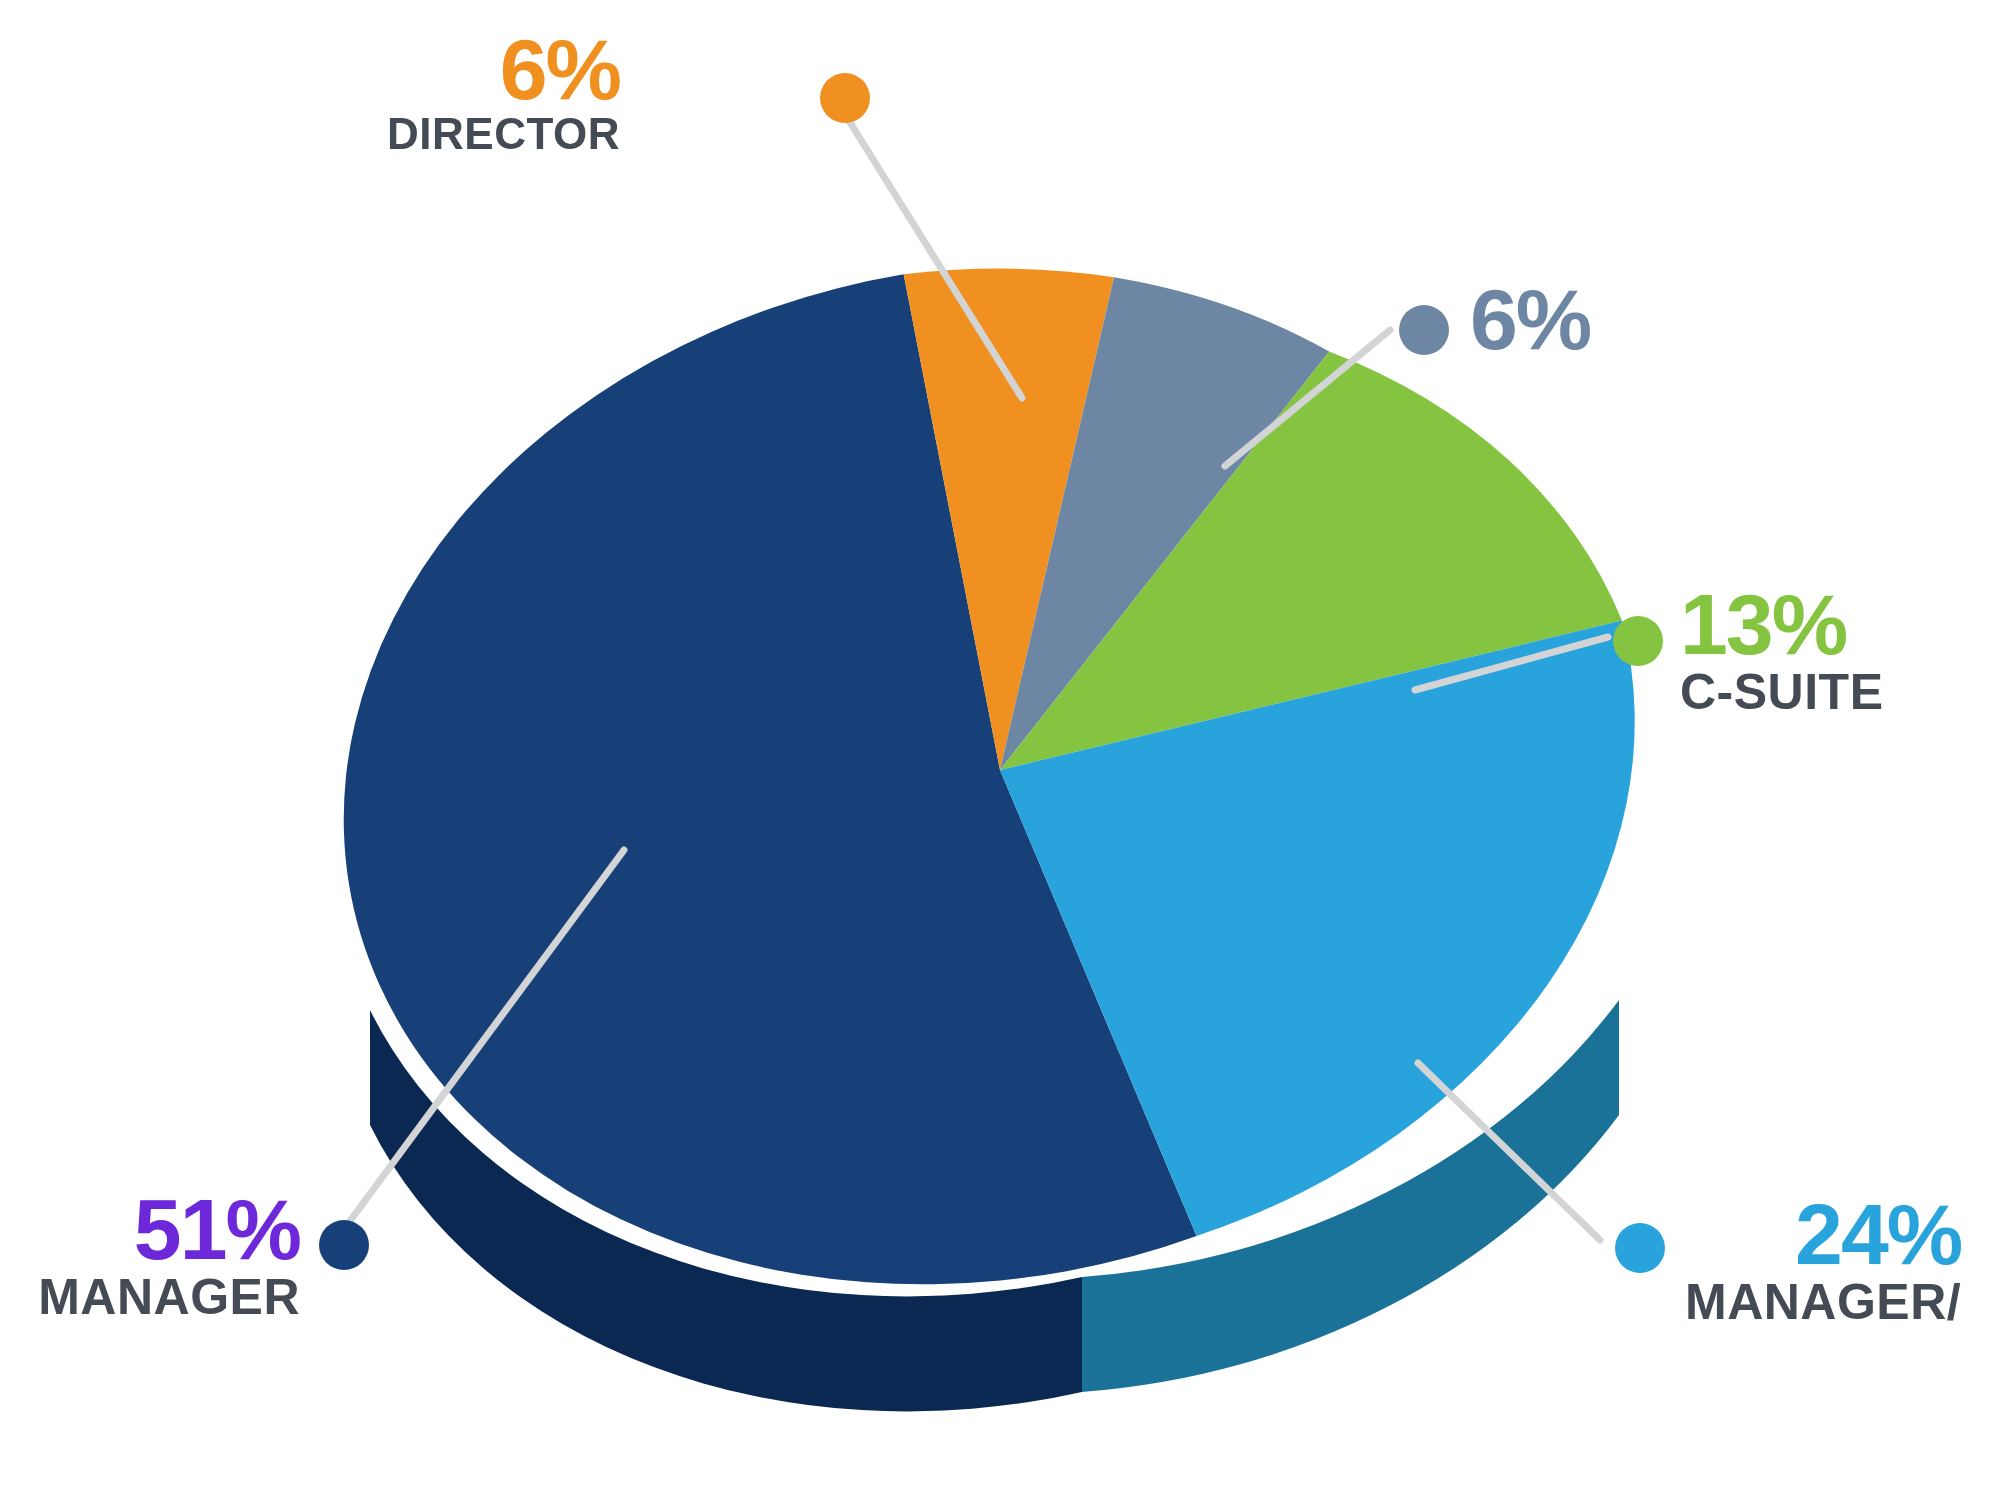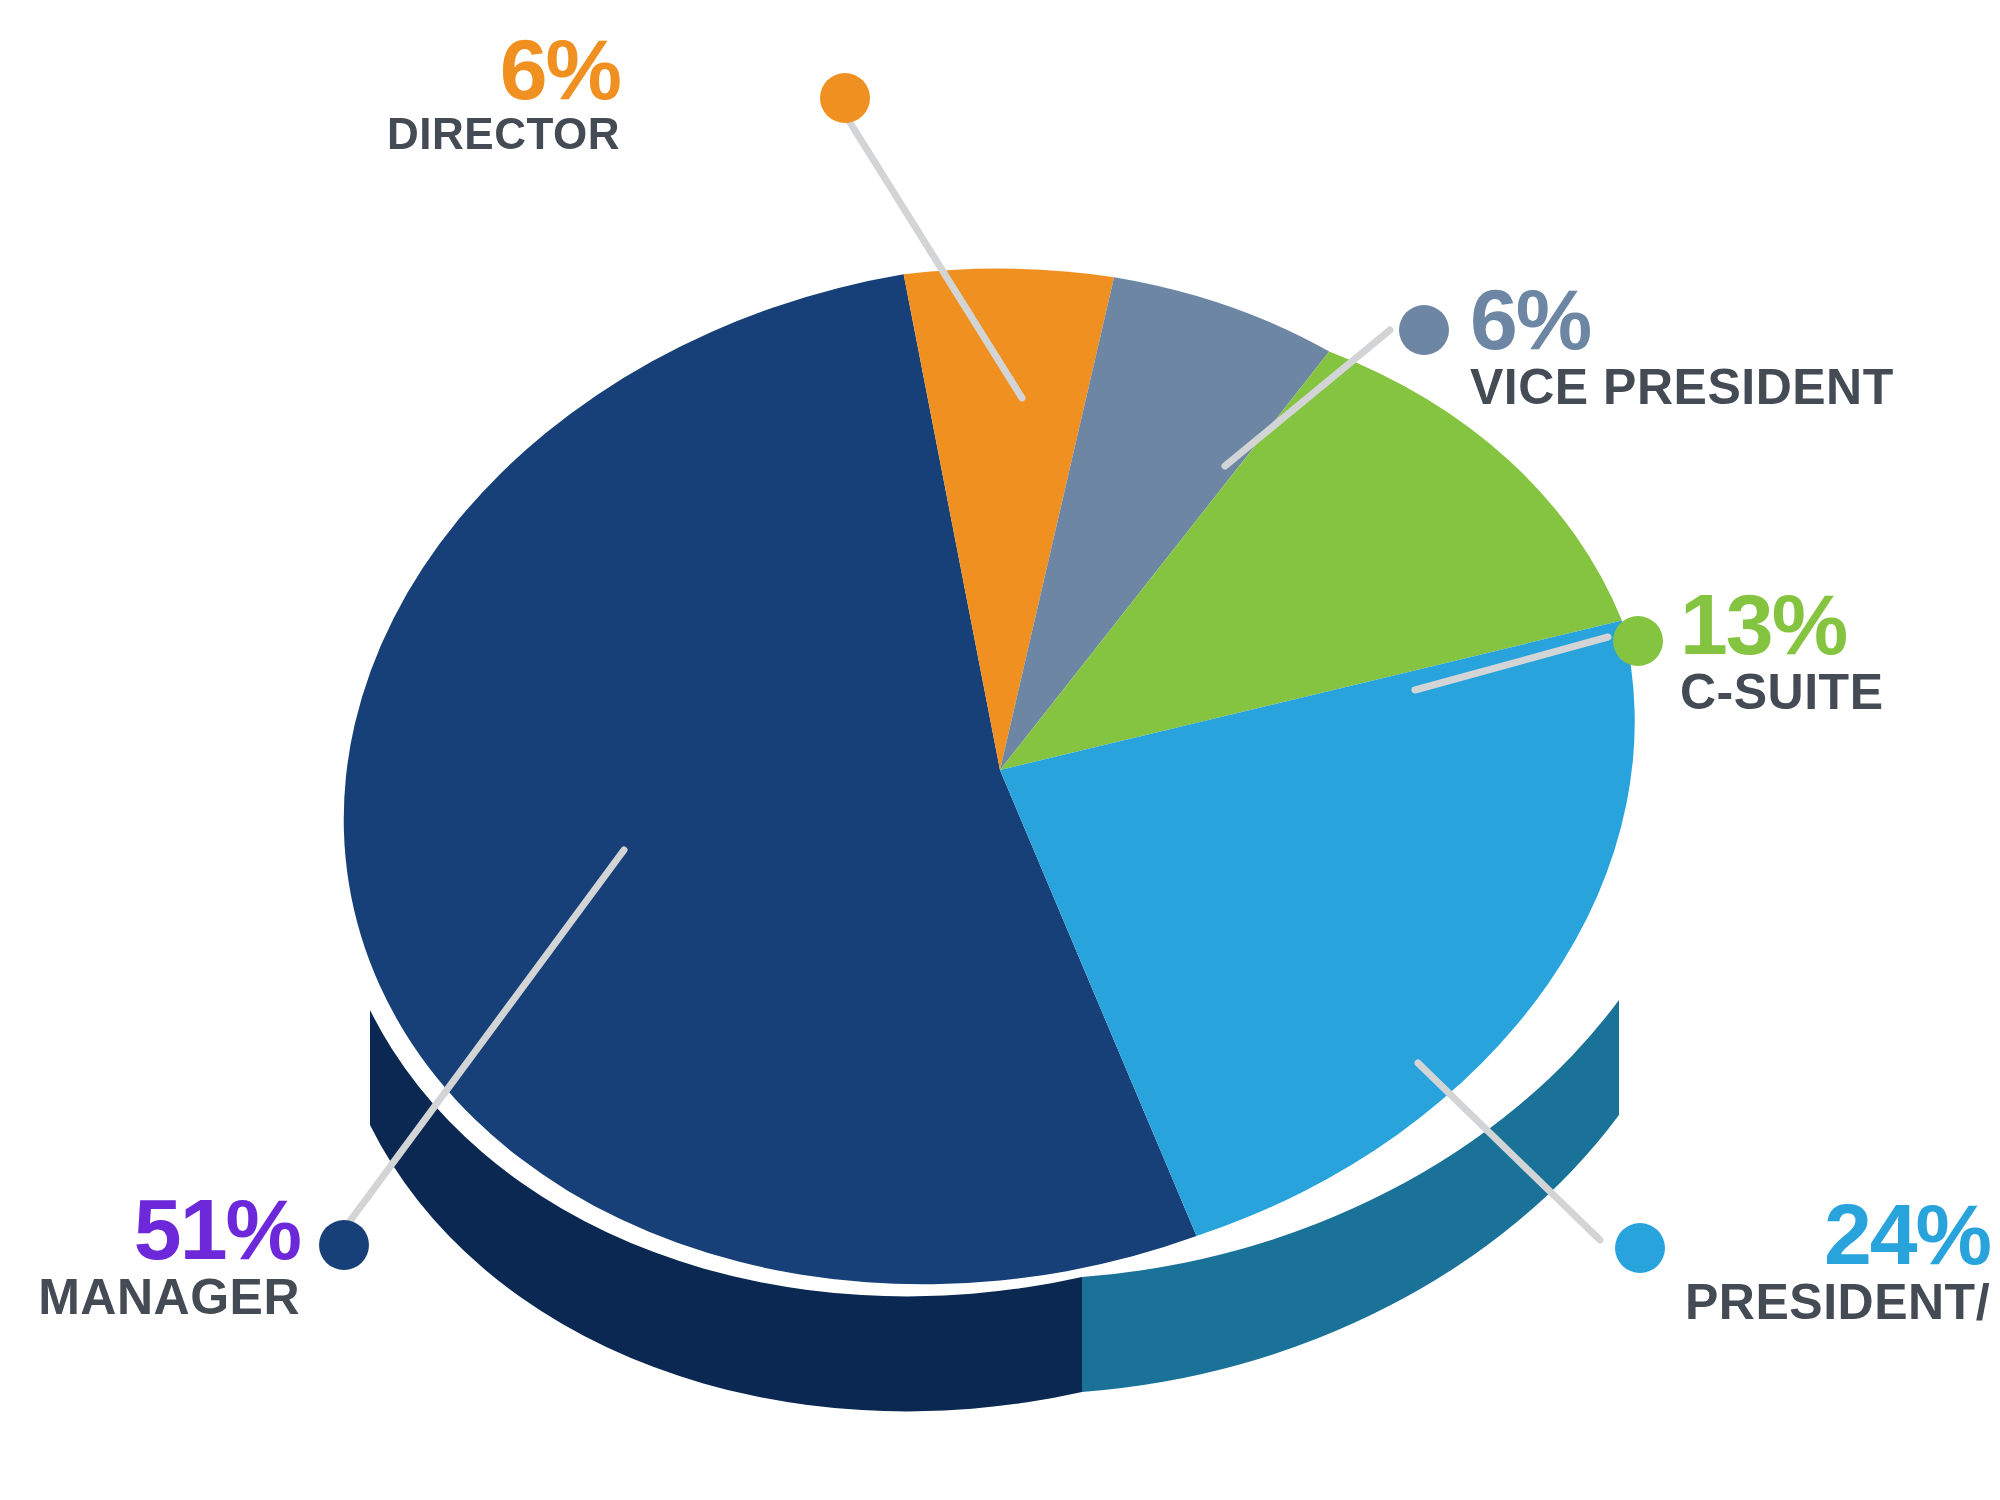--- a/index.html
+++ b/index.html
@@ -157,31 +157,30 @@
     </g>
   </svg>
 
   <div class="callout" id="callout-director">
     <div class="pct" style="color:#EF9020">6%</div>
     <div class="cat">DIRECTOR</div>
   </div>
 
   <div class="callout" id="callout-vice-president">
     <div class="pct" style="color:#6C86A3">6%</div>
-    <div class="cat">VICE PRESIDENT</div>
   </div>
 
   <div class="callout" id="callout-c-suite">
     <div class="pct" style="color:#85C440">13%</div>
     <div class="cat">C-SUITE</div>
   </div>
 
   <div class="callout" id="callout-engineer">
     <div class="pct" style="color:#29A3DC">24%</div>
-    <div class="cat">PRESIDENT/</div>
+    <div class="cat">MANAGER/</div>
   </div>
 
   <div class="callout" id="callout-manager">
     <div class="pct" style="color:#6d28d9">51%</div>
     <div class="cat">MANAGER</div>
   </div>
 
 </div>
 
 </body></html>

